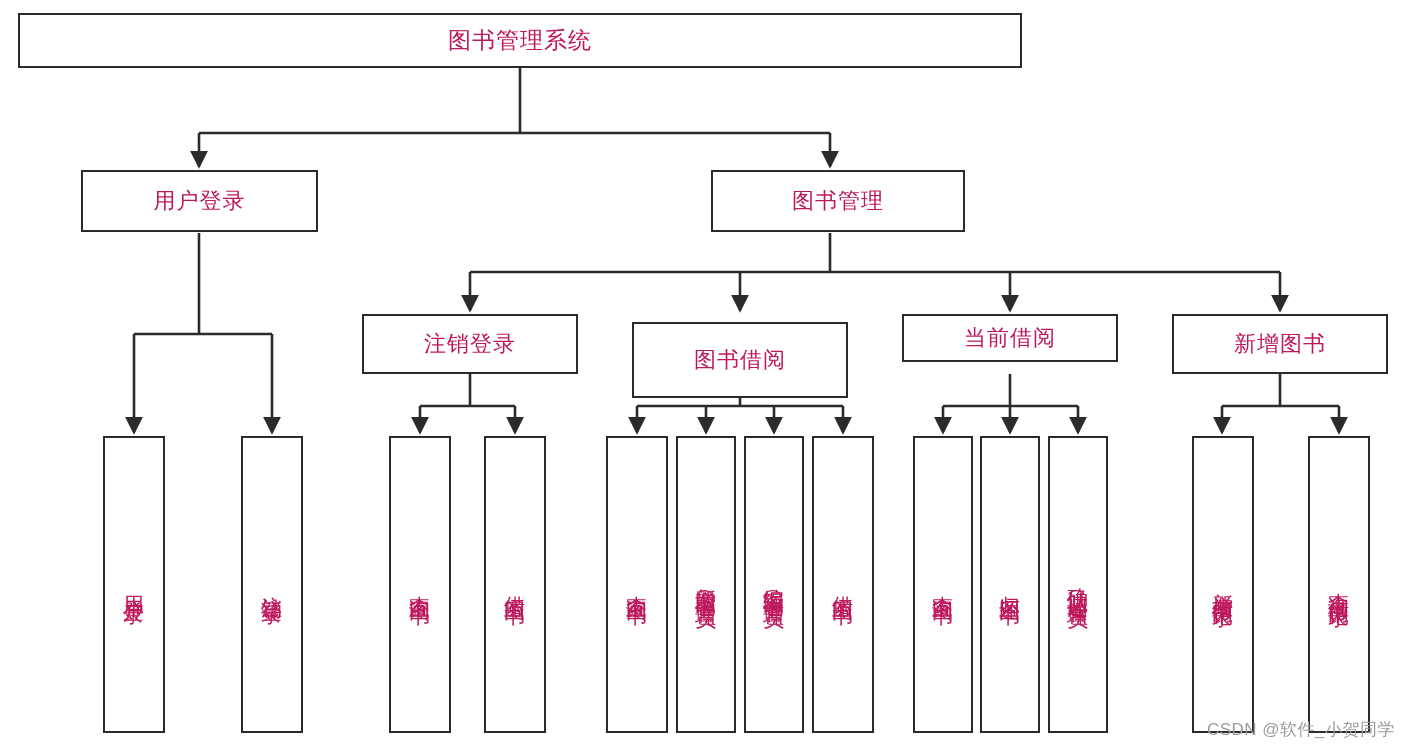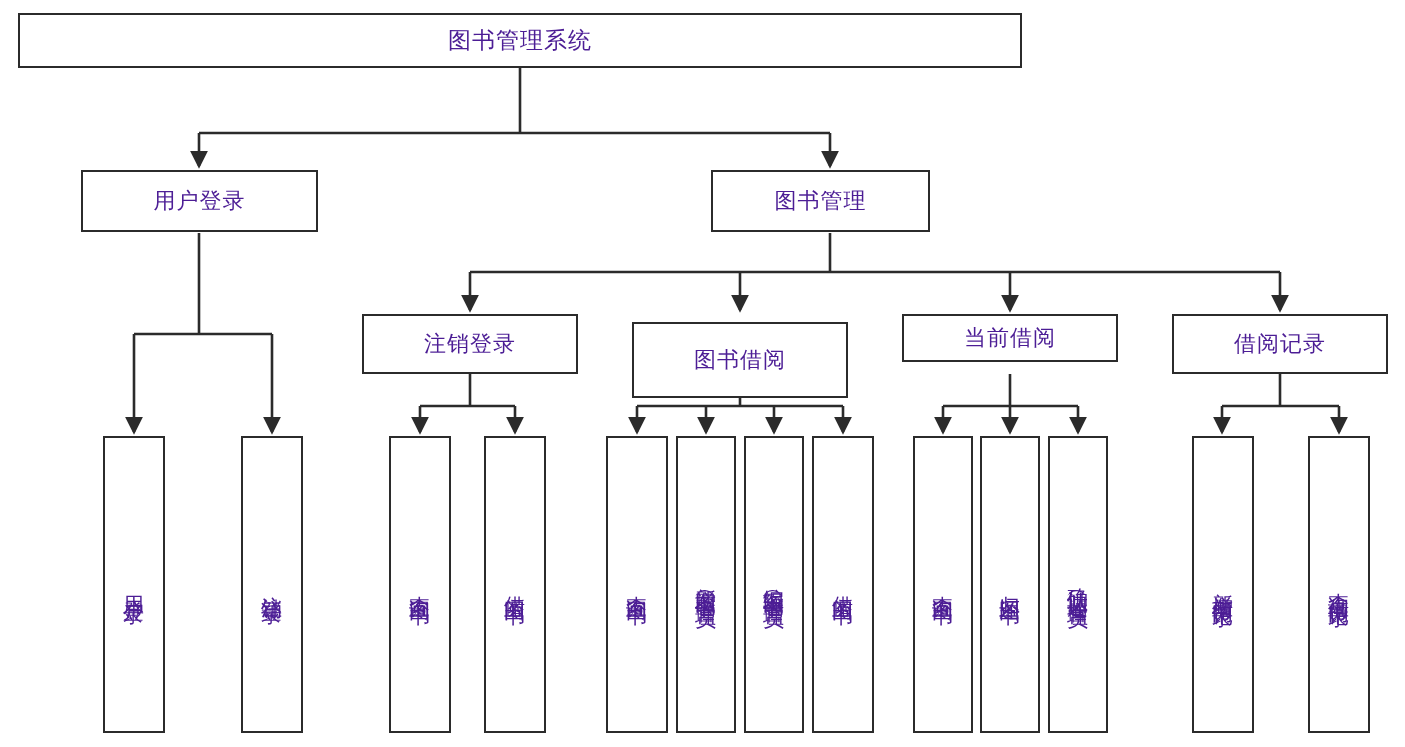--- a/index.html
+++ b/index.html
@@ -31,21 +31,21 @@
     background: #ffffff;
     border: 2px solid #2b2b2b;
     display: flex;
     align-items: center;
     justify-content: center;
     z-index: 2;
   }
   .node-label {
     font-size: 22px;
     line-height: 1.15;
-    color: #4c1d95;
+    color: #be185d;
     letter-spacing: 1px;
     white-space: nowrap;
   }
   .leaf .node-label {
     writing-mode: vertical-rl;
     text-orientation: upright;
     font-size: 21px;
     letter-spacing: 3px;
     line-height: 1.1;
   }
@@ -118,35 +118,35 @@
     </g>
   </svg>
 
   <div class="node" id="root-node" style="left:18px; top:13px; width:1004px; height:55px;">
     <span class="node-label">图书管理系统</span>
   </div>
 
   <div class="node" style="left:81px; top:170px; width:237px; height:62px;">
     <span class="node-label">用户登录</span>
   </div>
-  <div class="node" style="left:711px; top:170px; width:219px; height:62px;">
+  <div class="node" style="left:711px; top:170px; width:254px; height:62px;">
     <span class="node-label">图书管理</span>
   </div>
 
   <div class="node" style="left:362px; top:314px; width:216px; height:60px;">
     <span class="node-label">注销登录</span>
   </div>
   <div class="node" style="left:632px; top:322px; width:216px; height:76px;">
     <span class="node-label">图书借阅</span>
   </div>
   <div class="node" style="left:902px; top:314px; width:216px; height:48px;">
     <span class="node-label">当前借阅</span>
   </div>
   <div class="node" style="left:1172px; top:314px; width:216px; height:60px;">
-    <span class="node-label">借阅记录</span>
+    <span class="node-label">新增图书</span>
   </div>
 
   <div class="node leaf" style="left:103px; top:436px; width:62px; height:297px;">
     <span class="node-label">用户登录</span>
   </div>
   <div class="node leaf" style="left:241px; top:436px; width:62px; height:297px;">
     <span class="node-label">注销登录</span>
   </div>
 
   <div class="node leaf" style="left:389px; top:436px; width:62px; height:297px;">
@@ -179,14 +179,15 @@
     <span class="node-label">确认归还（管理员）</span>
   </div>
 
   <div class="node leaf" style="left:1192px; top:436px; width:62px; height:297px;">
     <span class="node-label">新增借阅记录</span>
   </div>
   <div class="node leaf" style="left:1308px; top:436px; width:62px; height:297px;">
     <span class="node-label">查询借阅记录</span>
   </div>
 
+  <div id="watermark">CSDN @软件_小贺同学</div>
 
 </div>
 
 </body></html>

